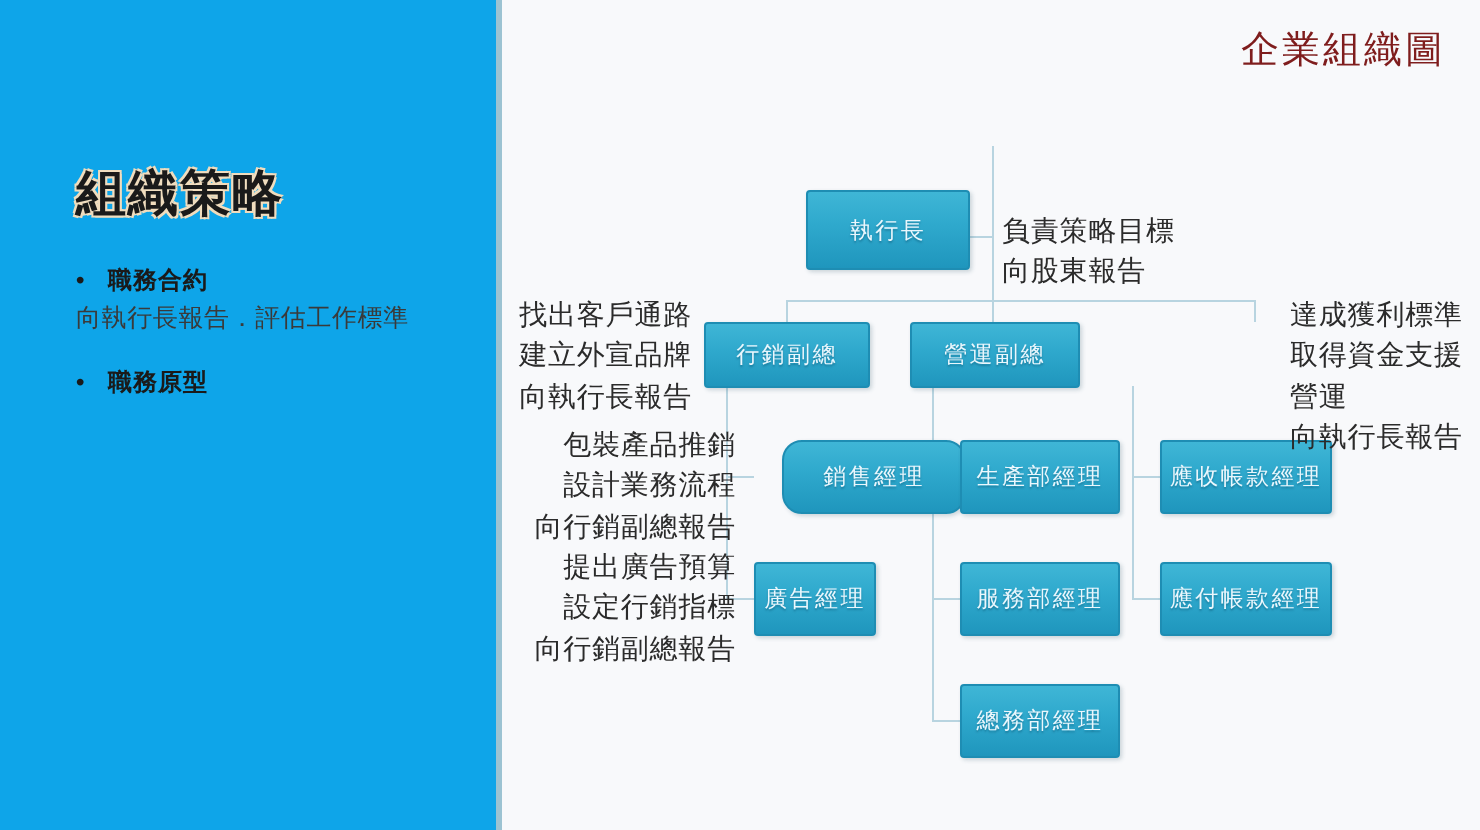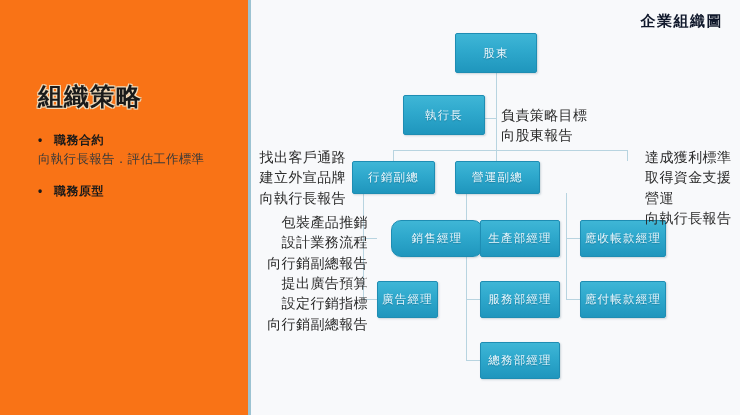--- a/index.html
+++ b/index.html
@@ -18,21 +18,21 @@
     width: 740px;
     height: 415px;
     background: #ffffff;
   }
 
   
   .left-panel {
     position: absolute;
     left: 0; top: 0;
     width: 249px; height: 415px;
-    background: #f97316;
+    background: #0ea5e9;
   }
   .panel-divider {
     position: absolute;
     left: 248px; top: 0;
     width: 3px; height: 415px;
     background: #9cc3d2;
   }
   .left-title {
     position: absolute;
     left: 38px; top: 80px;
@@ -79,23 +79,23 @@
   
   .right-panel {
     position: absolute;
     left: 251px; top: 0;
     width: 489px; height: 415px;
     background: #f8f9fb;
   }
   .chart-title {
     position: absolute;
     right: 17px; top: 12px;
-    font-size: 15px;
-    font-weight: bold;
-    color: #0f172a;
+    font-size: 19px;
+    font-weight: normal;
+    color: #7f1d1d;
     letter-spacing: 1.5px;
   }
 
   
   .chart-canvas {
     position: absolute;
     left: 0; top: 0;
     width: 489px; height: 415px;
   }
   .node {
@@ -180,21 +180,20 @@
 
       <div class="ln ln-v" style="left:215px; top:193px; height:168px;"></div>
       <div class="ln ln-h" style="left:215px; top:238px; width:14px;"></div>
       <div class="ln ln-h" style="left:215px; top:299px; width:14px;"></div>
       <div class="ln ln-h" style="left:215px; top:360px; width:14px;"></div>
 
       <div class="ln ln-v" style="left:315px; top:193px; height:107px;"></div>
       <div class="ln ln-h" style="left:315px; top:238px; width:14px;"></div>
       <div class="ln ln-h" style="left:315px; top:299px; width:14px;"></div>
 
-      <div class="node" style="left:204px; top:33px;  width:82px; height:40px;">股東</div>
 
       <div class="node" style="left:152px; top:95px;  width:82px; height:40px;">執行長</div>
 
       <div class="node" style="left:101px; top:161px; width:83px; height:33px;">行銷副總</div>
       <div class="node" style="left:204px; top:161px; width:85px; height:33px;">營運副總</div>
 
       <div class="node" style="left:140px; top:220px; width:92px; height:37px;border-radius:10px;">銷售經理</div>
       <div class="node" style="left:126px; top:281px; width:61px; height:37px;">廣告經理</div>
 
       <div class="node" style="left:229px; top:220px; width:80px; height:37px;">生產部經理</div>

